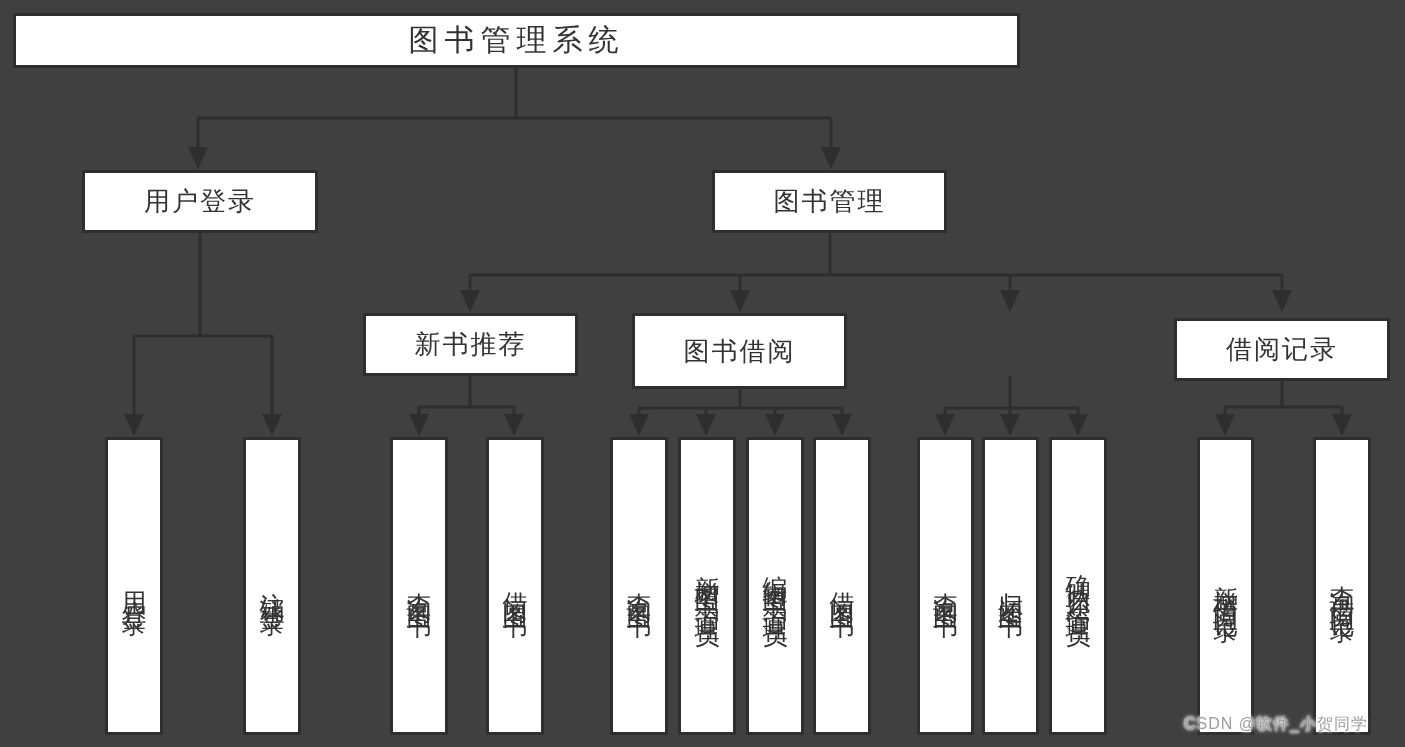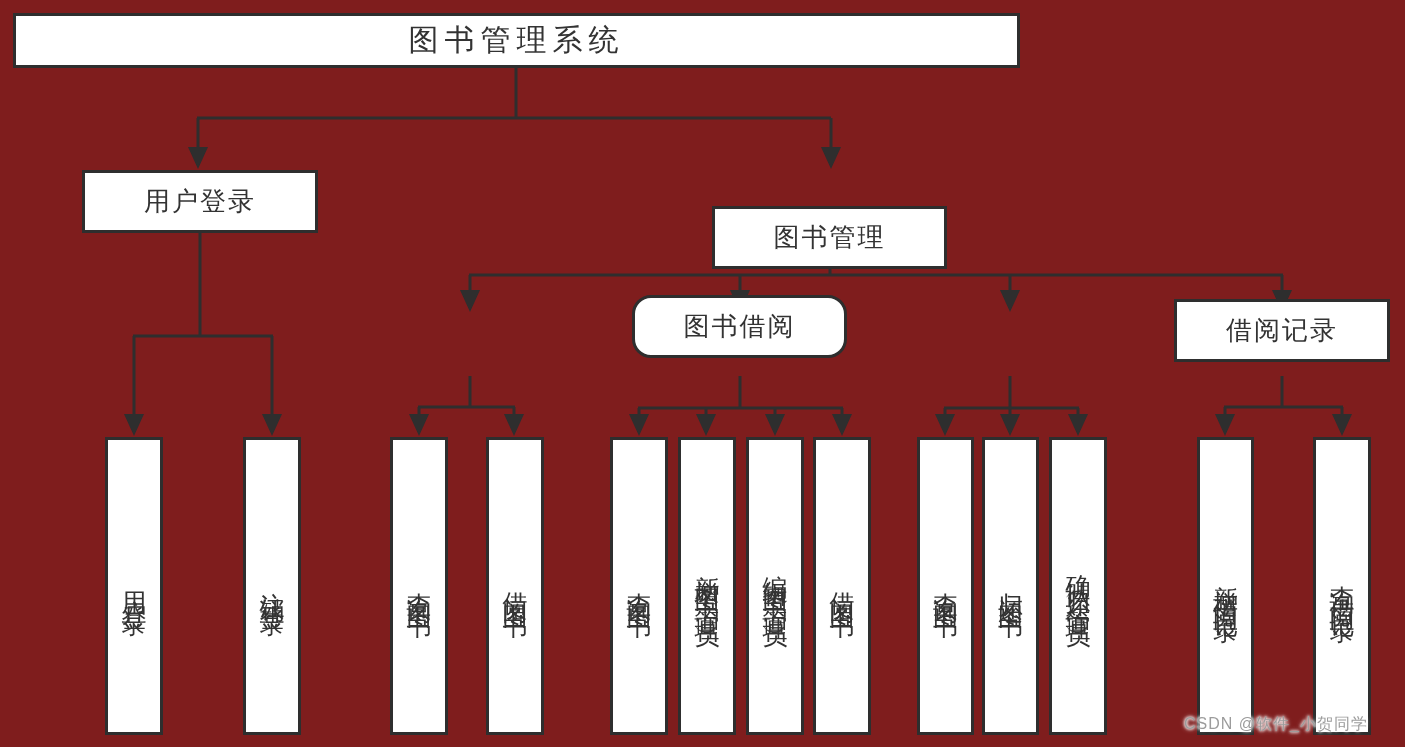--- a/index.html
+++ b/index.html
@@ -4,21 +4,21 @@
 <style>
   :root{
     --line:#2e2e2e;
     --text:#333333;
     --wm:#9c9c9c;
   }
   html,body{margin:0;padding:0;background:#ffffff;}
   .stage{
     position:relative;
     width:1405px;height:747px;
-    background:#7f1d1d;
+    background:#404040;
     font-family:"Liberation Sans","DejaVu Sans",sans-serif;
     color:var(--text);
     overflow:hidden;
   }
   svg.wires{position:absolute;left:0;top:0;z-index:1;}
   .box{
     position:absolute;
     box-sizing:border-box;
     border:3px solid var(--line);
     background:#ffffff;
@@ -73,28 +73,31 @@
              M1215 414 H1235 L1225 436 Z M1332 414 H1352 L1342 436 Z" fill="#2e2e2e" stroke="none"></path>
   </svg>
 
   <div class="box rootbox" style="left:13px;top:13px;width:1007px;height:55px;">
     <span>图书管理系统</span>
   </div>
 
   <div class="box hbox" style="left:82px;top:170px;width:236px;height:63px;">
     <span>用户登录</span>
   </div>
-  <div class="box hbox" style="left:712px;top:170px;width:235px;height:63px;margin-top:36px;">
+  <div class="box hbox" style="left:712px;top:170px;width:235px;height:63px;">
     <span>图书管理</span>
   </div>
 
-  <div class="box hbox" style="left:632px;top:295px;width:215px;height:63px;border-radius:19px;">
+  <div class="box hbox" style="left:363px;top:313px;width:215px;height:63px;">
+    <span>新书推荐</span>
+  </div>
+  <div class="box hbox" style="left:632px;top:313px;width:215px;height:76px;">
     <span>图书借阅</span>
   </div>
-  <div class="box hbox" style="left:1174px;top:299px;width:216px;height:63px;">
+  <div class="box hbox" style="left:1174px;top:318px;width:216px;height:63px;">
     <span>借阅记录</span>
   </div>
 
   <div class="box vbox" style="left:105px;top:437px;">
     <span class="vtext">用户登录</span>
   </div>
   <div class="box vbox" style="left:243px;top:437px;">
     <span class="vtext">注销登录</span>
   </div>
 

